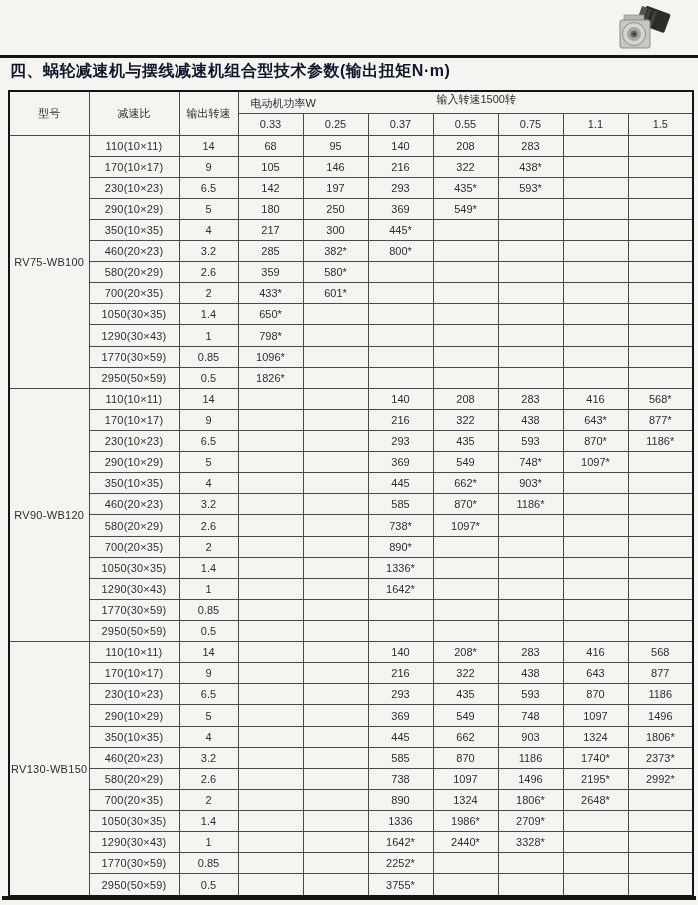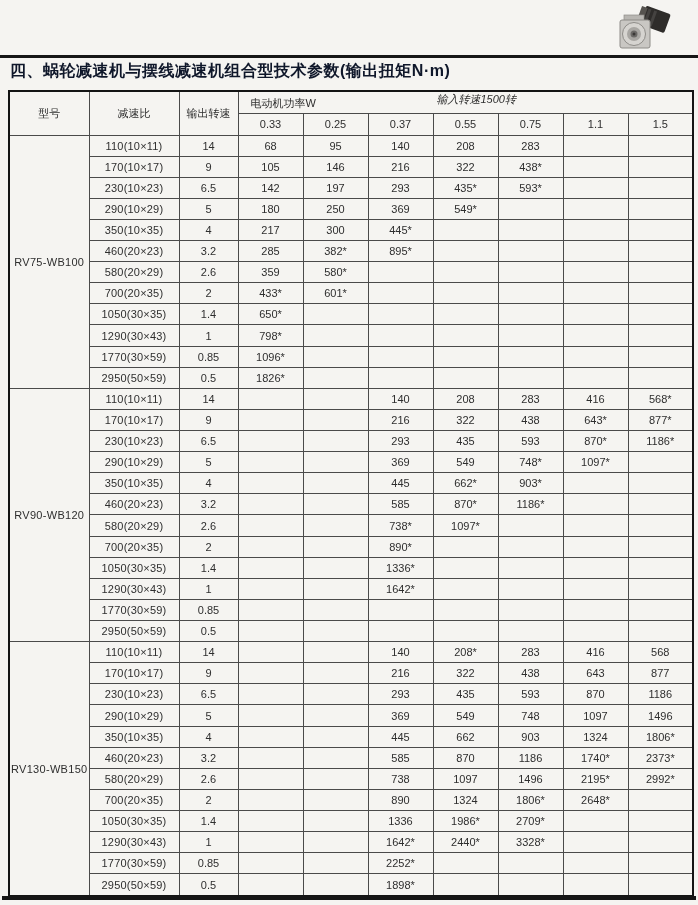--- a/index.html
+++ b/index.html
@@ -28,21 +28,21 @@
   table.params th, table.params td{
     border:1px solid #4a4a4a;
     font-size:11px;font-weight:normal;
     text-align:center;vertical-align:middle;
     padding:0;color:#2e2e2e;
     overflow:hidden;white-space:nowrap;
   }
   thead tr{height:22px;}
   .power-header{position:relative;text-align:left;}
   .power-header .mp-label{position:absolute;left:12px;top:4px;}
-  .power-header .is-label{position:absolute;left:198px;top:0;font-style:italic;}
+  .power-header .is-label{position:absolute;left:198px;top:0;}
   .model-cell{font-size:11px;letter-spacing:0.3px;}
   .ratio-cell{letter-spacing:0.2px;}
 </style>
 </head>
 <body>
 
 <svg class="product-photo" viewBox="0 0 62 50">
   <g transform="rotate(20 42 16)">
     <rect x="30" y="5" width="26" height="20" rx="2" fill="#2e2c2a"></rect>
     <rect x="26" y="7" width="6" height="16" fill="#56534f"></rect>
@@ -150,21 +150,21 @@
           <td></td>
           <td></td>
           <td></td>
           <td></td>
         </tr>
         <tr>
           <td class="ratio-cell">460(20×23)</td>
           <td>3.2</td>
           <td>285</td>
           <td>382*</td>
-          <td>895*</td>
+          <td>800*</td>
           <td></td>
           <td></td>
           <td></td>
           <td></td>
         </tr>
         <tr>
           <td class="ratio-cell">580(20×29)</td>
           <td>2.6</td>
           <td>359</td>
           <td>580*</td>
@@ -482,21 +482,21 @@
           <td></td>
           <td></td>
           <td></td>
           <td></td>
         </tr>
         <tr>
           <td class="ratio-cell">2950(50×59)</td>
           <td>0.5</td>
           <td></td>
           <td></td>
-          <td>1898*</td>
+          <td>3755*</td>
           <td></td>
           <td></td>
           <td></td>
           <td></td>
         </tr>
       </tbody>
   </table>
 </div>
 
 <div class="bottom-rule"></div>

